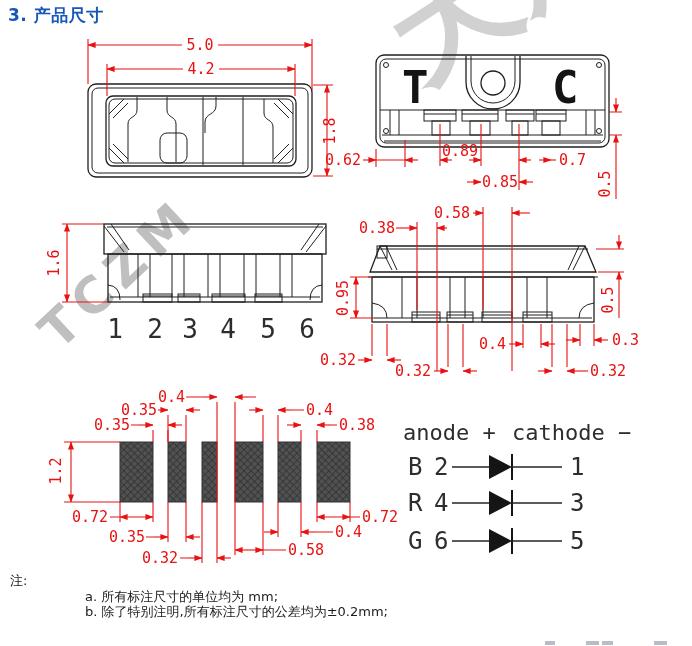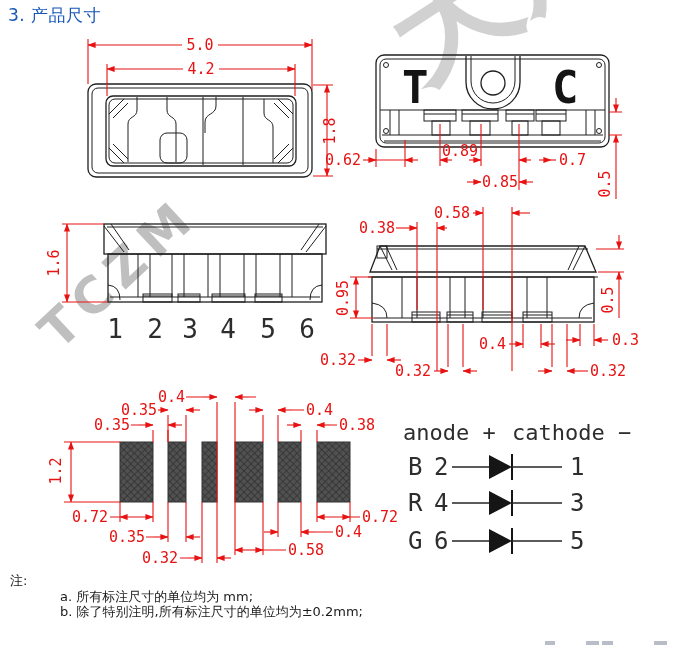--- a/index.html
+++ b/index.html
@@ -3,25 +3,25 @@
 <meta charset="utf-8">
 <style>
   html,body{margin:0;padding:0;background:#fff}
   #page{position:relative;width:692px;height:646px;background:#ffffff;overflow:hidden;
         font-family:"DejaVu Sans",sans-serif}
   .wm{position:absolute;color:#b4b4b4;font-weight:bold;white-space:nowrap;z-index:1;
       font-family:"DejaVu Sans",sans-serif}
   #wm-brand{left:350px;top:-25px;font-size:128px;transform:rotate(-33deg);transform-origin:0 0;opacity:.6}
   #wm-code{left:68px;top:302px;font-size:50px;letter-spacing:9px;transform:rotate(-43deg);
            transform-origin:0 100%;opacity:.85;height:59px}
-  #title{position:absolute;left:8px;top:4px;font-size:17px;font-weight:normal;color:#1656b8;
+  #title{position:absolute;left:8px;top:4px;font-size:17px;font-weight:bold;color:#1656b8;
          letter-spacing:.5px;z-index:3}
   #dwg{position:absolute;left:0;top:0;z-index:2}
   #notes{position:absolute;left:10px;top:573px;z-index:3;color:#1b1b1b;font-size:13px;line-height:15.5px}
-  #notes .items{margin-left:50px}
+  #notes .items{margin-left:75px}
   .fmark{position:absolute;height:4px;background:#7d8699;opacity:.55;z-index:3}
   
   .k{stroke:#1f1f1f;stroke-width:1.3;fill:none}
   .k2{stroke:#1f1f1f;stroke-width:1;fill:none}
   .kw{stroke:#242424;stroke-width:1.5;fill:none}
   .r{stroke:#e81212;stroke-width:1.1;fill:none}
   .wbg{fill:#ffffff}
   .dtx{fill:#e81212;font:15px "DejaVu Sans Mono",monospace}
   .pin{fill:#2d2d2d;font:26px "DejaVu Sans Mono",monospace;text-anchor:middle}
   .big{fill:#141414;font:bold 44px "DejaVu Sans Mono",monospace}
@@ -306,21 +306,21 @@
         <line class="kw" x1="512" y1="541" x2="562" y2="541"></line>
         <text class="cir2" x="570" y="549">5</text>
       </g>
     </g>
   </svg>
 
   <div id="notes">
     <div>注:</div>
     <div class="items">
       <div>a. 所有标注尺寸的单位均为 mm;</div>
-      <div>b. 除了特别注明,所有标注尺寸的单位均为±0.2mm;</div>
+      <div>b. 除了特别注明,所有标注尺寸的公差均为±0.2mm;</div>
     </div>
   </div>
 
   <div>
     <div class="fmark" style="left:545px;top:641px;width:10px"></div>
     <div class="fmark" style="left:586px;top:641px;width:13px"></div>
     <div class="fmark" style="left:602px;top:641px;width:11px"></div>
     <div class="fmark" style="left:654px;top:641px;width:13px"></div>
   </div>
 

